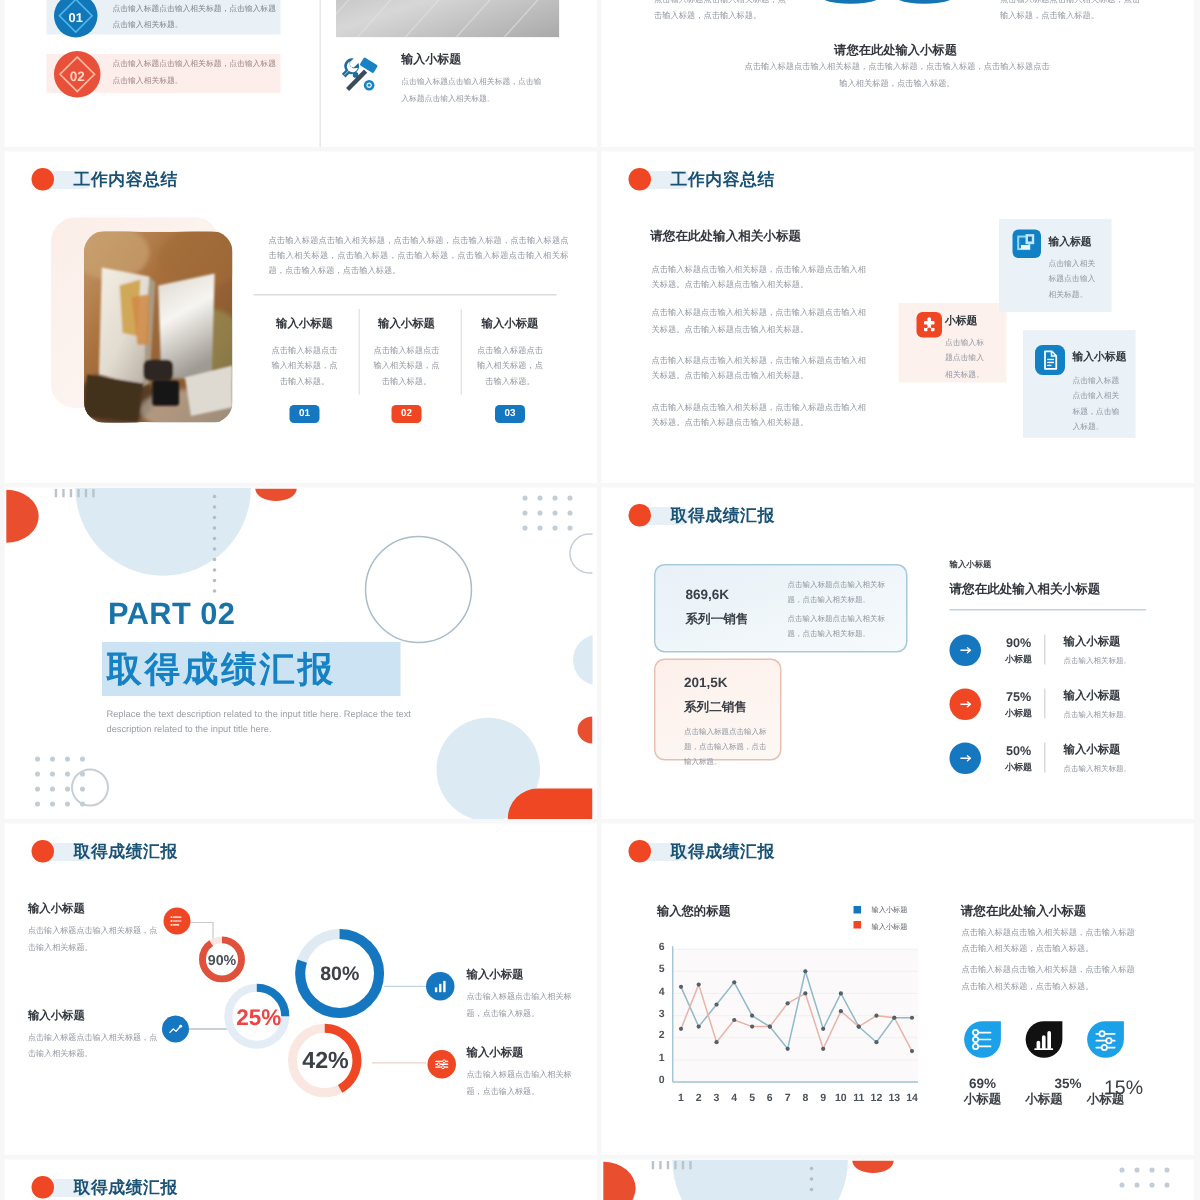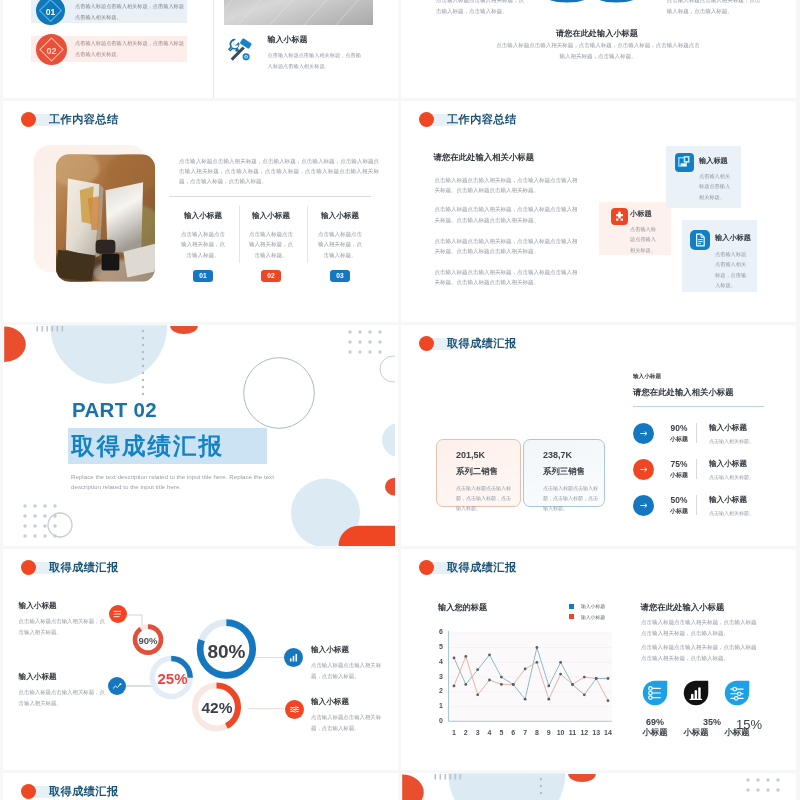--- a/index.html
+++ b/index.html
@@ -277,28 +277,29 @@
     <div class="abs" style="left:69px;top:73px;font-size:20.5px;font-weight:bold;color:#1874a8;letter-spacing:.3px">PART 02</div>
     <div class="abs" style="left:65px;top:103px;width:199px;height:36px;background:#cbe3f2;font-size:23.5px;font-weight:bold;color:#1582c6;letter-spacing:2px;line-height:37px;text-indent:3px">取得成绩汇报</div>
     <div class="abs" style="left:68px;top:146.5px;width:218px;font-size:6.2px;line-height:1.72;color:#9aa1a9">Replace the text description related to the input title here. Replace the text description related to the input title here.</div>
   </div>
   <div class="slide" id="s7" style="left:401px;top:325px;width:395px;height:221px">
     <div class="stitle" style="left:18px;top:11px">
       <div class="pill"></div>
       <div class="dot"></div>
       <div class="txt">取得成绩汇报</div>
     </div>
+    <div class="abs" style="left:35px;top:51px;width:167px;height:57px;border:1px solid #a8c9dc;border-radius:7px;background:linear-gradient(160deg,#e8f1f7,#f6fafc)">
+      <div class="abs" style="left:20px;top:14px;font-size:9px;font-weight:bold;color:#3c4148">869,6K</div>
+      <div class="abs" style="left:20px;top:30px;font-size:8.4px;font-weight:bold;color:#3c4148">系列一销售</div>
+      <div class="abs bodytxt" style="left:88px;top:8px;width:65px;font-size:5px;line-height:2.0">点击输入标题点击输入相关标题，点击输入相关标题。</div>
+      <div class="abs bodytxt" style="left:88px;top:31px;width:65px;font-size:5px;line-height:2.0">点击输入标题点击输入相关标题，点击输入相关标题。</div>
+    </div>
     <div class="abs" style="left:35px;top:114px;width:83px;height:66px;border:1px solid #e7c0b2;border-radius:7px;background:linear-gradient(160deg,#fdf0eb,#fdf8f5)">
       <div class="abs" style="left:19px;top:10px;font-size:9px;font-weight:bold;color:#3c4148">201,5K</div>
       <div class="abs" style="left:19px;top:26px;font-size:8.4px;font-weight:bold;color:#3c4148">系列二销售</div>
-      <div class="abs bodytxt" style="left:19px;top:43px;width:55px;font-size:5px;line-height:2.0">点击输入标题点击输入标题，点击输入标题，点击输入标题。</div>
-    </div>
-    <div class="abs" style="left:122px;top:114px;width:80px;height:66px;border:1px solid #a8c9dc;border-radius:7px;background:linear-gradient(160deg,#f2f6f9,#fbfcfd)">
-      <div class="abs" style="left:19px;top:10px;font-size:9px;font-weight:bold;color:#3c4148">238,7K</div>
-      <div class="abs" style="left:19px;top:26px;font-size:8.4px;font-weight:bold;color:#3c4148">系列三销售</div>
       <div class="abs bodytxt" style="left:19px;top:43px;width:55px;font-size:5px;line-height:2.0">点击输入标题点击输入标题，点击输入标题，点击输入标题。</div>
     </div>
     <div class="abs" style="left:232px;top:48px;font-size:5.6px;font-weight:bold;color:#3c4148">输入小标题</div>
     <div class="abs" style="left:232px;top:62px;font-size:8.4px;font-weight:bold;color:#33383f">请您在此处输入相关小标题</div>
     <div class="abs" style="left:232px;top:81px;width:131px;height:1px;background:#b9d4e2"></div>
     <div class="abs" style="left:232px;top:98px;width:154px;height:26px">
       <div class="abs" style="left:0;top:0;width:21px;height:21px;border-radius:50%;background:#1577c0">
         <svg width="21" height="21" viewBox="0 0 26 26">
           <path d="M9 13h8" stroke="#fff" stroke-width="1.1" fill="none"></path>
           <path d="M14.8 10.9 17.3 13l-2.5 2.1" stroke="#fff" stroke-width="1.1" fill="none" stroke-linecap="round" stroke-linejoin="round"></path>
@@ -350,21 +351,21 @@
       <path d="M245 159.6 h36" fill="none" stroke="#ecd2cc" stroke-width=".8"></path>
       <circle cx="223.4" cy="100" r="26.3" fill="none" stroke="#dfeaf2" stroke-width="6.7"></circle>
         <circle cx="223.4" cy="100" r="26.3" fill="none" stroke="#1577c0" stroke-width="6.7" stroke-dasharray="132.20 33.05" transform="rotate(-90 223.4 100)"></circle>
       <circle cx="145" cy="90.6" r="13" fill="none" stroke="#fae7e2" stroke-width="4.6"></circle>
         <circle cx="145" cy="90.6" r="13" fill="none" stroke="#e0503a" stroke-width="4.6" stroke-dasharray="73.51 8.17" transform="rotate(-90 145 90.6)"></circle>
       <circle cx="168.2" cy="128.5" r="19" fill="none" stroke="#e4edf5" stroke-width="5.4"></circle>
         <circle cx="168.2" cy="128.5" r="19" fill="none" stroke="#1577c0" stroke-width="5.4" stroke-dasharray="29.85 89.54" transform="rotate(-90 168.2 128.5)"></circle>
       <circle cx="213.5" cy="158" r="21.5" fill="none" stroke="#fae7e2" stroke-width="6"></circle>
         <circle cx="213.5" cy="158" r="21.5" fill="none" stroke="#ef4623" stroke-width="6" stroke-dasharray="56.74 78.35" transform="rotate(-90 213.5 158)"></circle>
     </svg>
-    <div class="abs" style="left:192px;top:92px;width:63px;text-align:center;font-size:19px;font-weight:bold;color:#3c4148">80%</div>
+    <div class="abs" style="left:192px;top:92px;width:63px;text-align:center;font-size:13px;font-weight:bold;color:#3c4148">80%</div>
     <div class="abs" style="left:124.5px;top:86px;width:41px;text-align:center;font-size:9.5px;font-weight:bold;color:#4b5159">90%</div>
     <div class="abs" style="left:143px;top:121px;width:53px;text-align:center;font-size:15px;font-weight:bold;color:#ef4444">25%</div>
     <div class="abs" style="left:186px;top:150px;width:56px;text-align:center;font-size:15.5px;font-weight:bold;color:#3c4148">42%</div>
     <div class="abs" style="left:106px;top:56px;width:18px;height:18px;border-radius:50%;background:#ef4623">
       <svg width="18" height="18" viewBox="0 0 24 24">
         <g stroke="#fff" stroke-width="1.1" fill="none" stroke-linecap="round">
           <path d="M8.5 8.5h7M8.5 12h7M8.5 15.5h5"></path>
         </g>
         <g fill="#fff">
             <circle cx="7" cy="8.5" r=".8"></circle>

